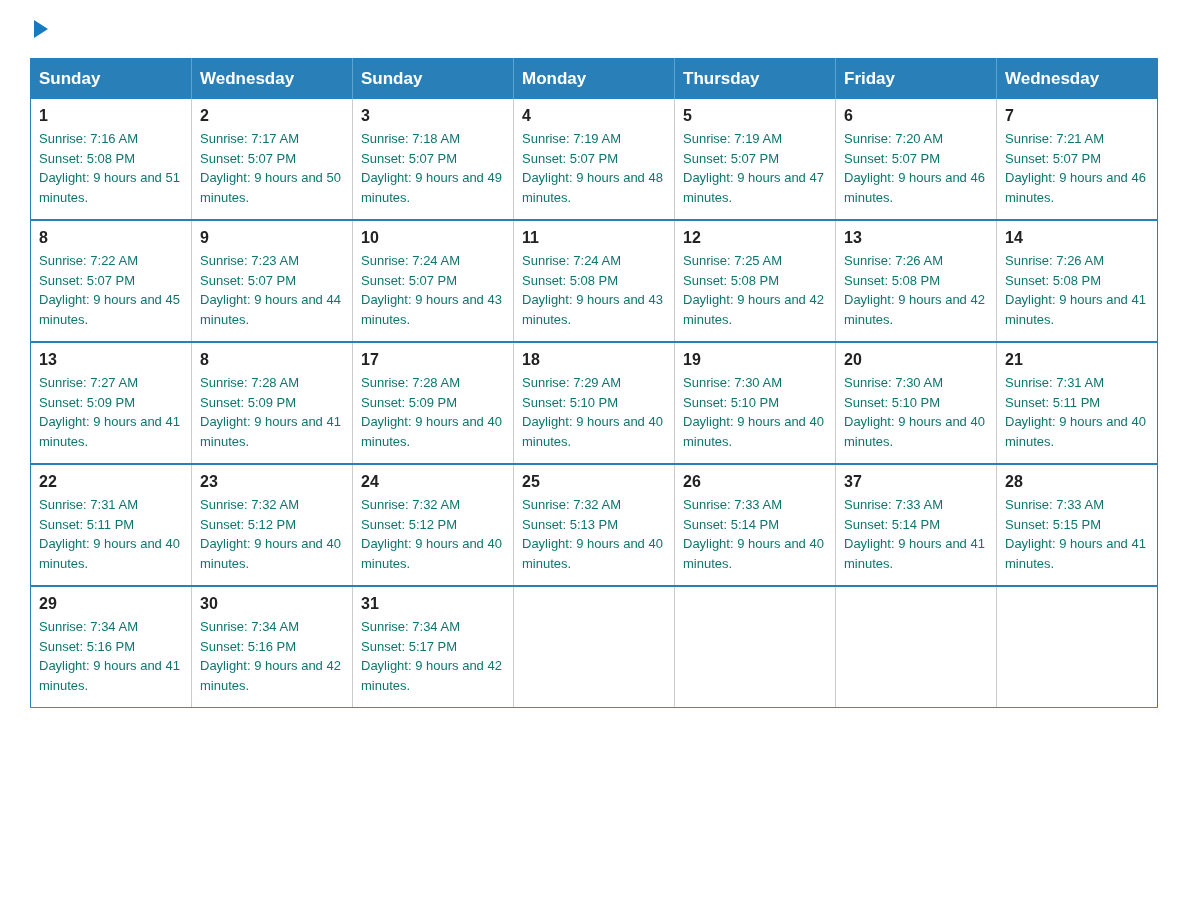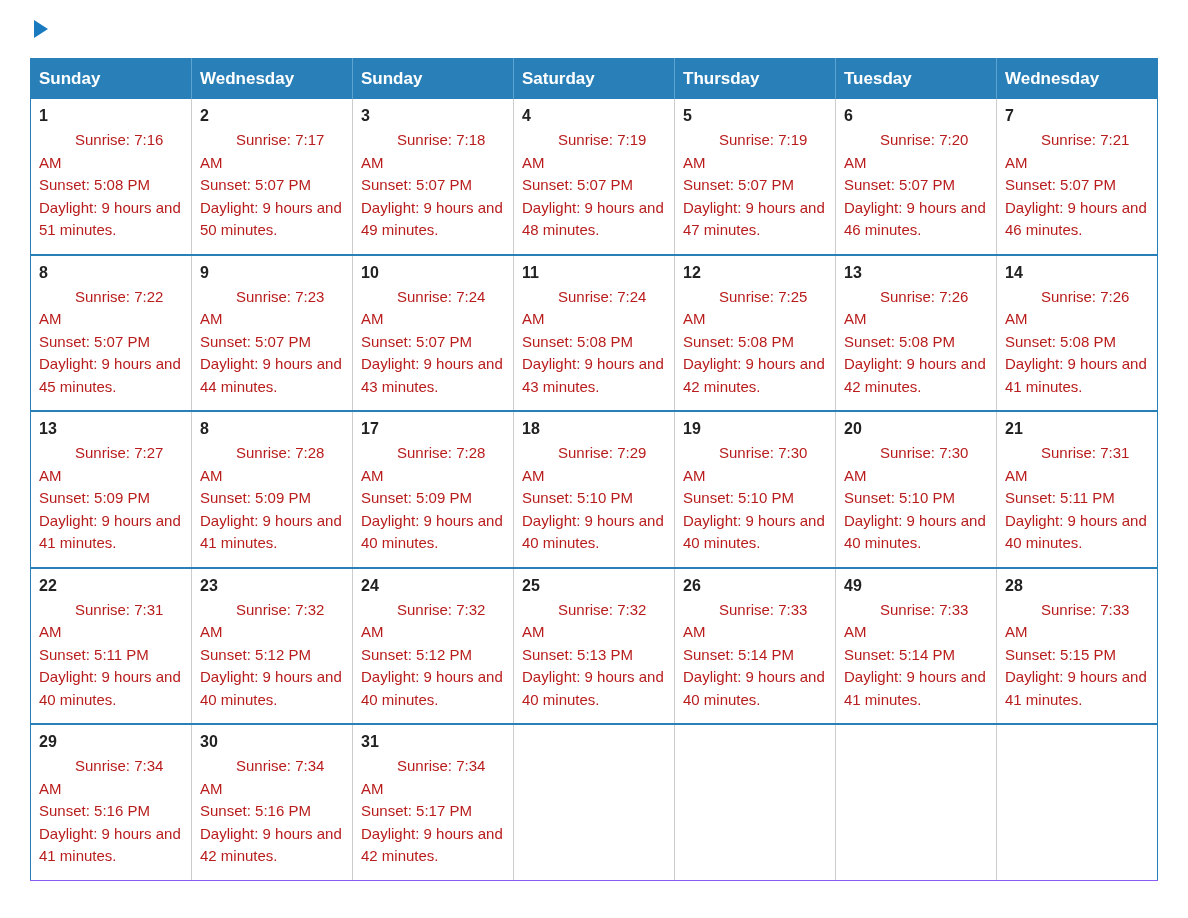--- a/index.html
+++ b/index.html
@@ -65,24 +65,23 @@
       border-bottom: 1px solid #8b5cf6;
     }
     .day-number {
       font-size: 16px;
       font-weight: bold;
       color: #222;
       display: block;
       margin-bottom: 4px;
     }
     .day-info {
-      font-size: 15px;
+      font-size: 13px;
       line-height: 1.5;
-      color: #b91c1c;
-      margin-left: 36px;
+      color: #0f766e;
     }
     .empty-cell {
       background: #fff;
     }
     .logo-wrapper {
       display: flex;
       flex-direction: column;
     }
     .logo-top-line {
       font-size: 28px;
@@ -128,23 +127,23 @@
     <div class="location"></div>
   </div>
 </div>
 
 <table class="calendar-table">
   <thead>
     <tr>
     <th>Sunday</th>
         <th>Wednesday</th>
         <th>Sunday</th>
-        <th>Saturday</th>
+        <th>Monday</th>
         <th>Thursday</th>
-        <th>Tuesday</th>
+        <th>Friday</th>
         <th>Wednesday</th>
       </tr>
   </thead>
   <tbody id="calendar-body">
   <tr>
         <td>
           <span class="day-number">1</span>
           <span class="day-info">Sunrise: 7:16 AM<br>Sunset: 5:08 PM<br>Daylight: 9 hours and 51 minutes.</span>
         </td>
         <td>
@@ -247,21 +246,21 @@
         </td>
         <td>
           <span class="day-number">25</span>
           <span class="day-info">Sunrise: 7:32 AM<br>Sunset: 5:13 PM<br>Daylight: 9 hours and 40 minutes.</span>
         </td>
         <td>
           <span class="day-number">26</span>
           <span class="day-info">Sunrise: 7:33 AM<br>Sunset: 5:14 PM<br>Daylight: 9 hours and 40 minutes.</span>
         </td>
         <td>
-          <span class="day-number">49</span>
+          <span class="day-number">37</span>
           <span class="day-info">Sunrise: 7:33 AM<br>Sunset: 5:14 PM<br>Daylight: 9 hours and 41 minutes.</span>
         </td>
         <td>
           <span class="day-number">28</span>
           <span class="day-info">Sunrise: 7:33 AM<br>Sunset: 5:15 PM<br>Daylight: 9 hours and 41 minutes.</span>
         </td>
       </tr>
       <tr>
         <td>
           <span class="day-number">29</span>

